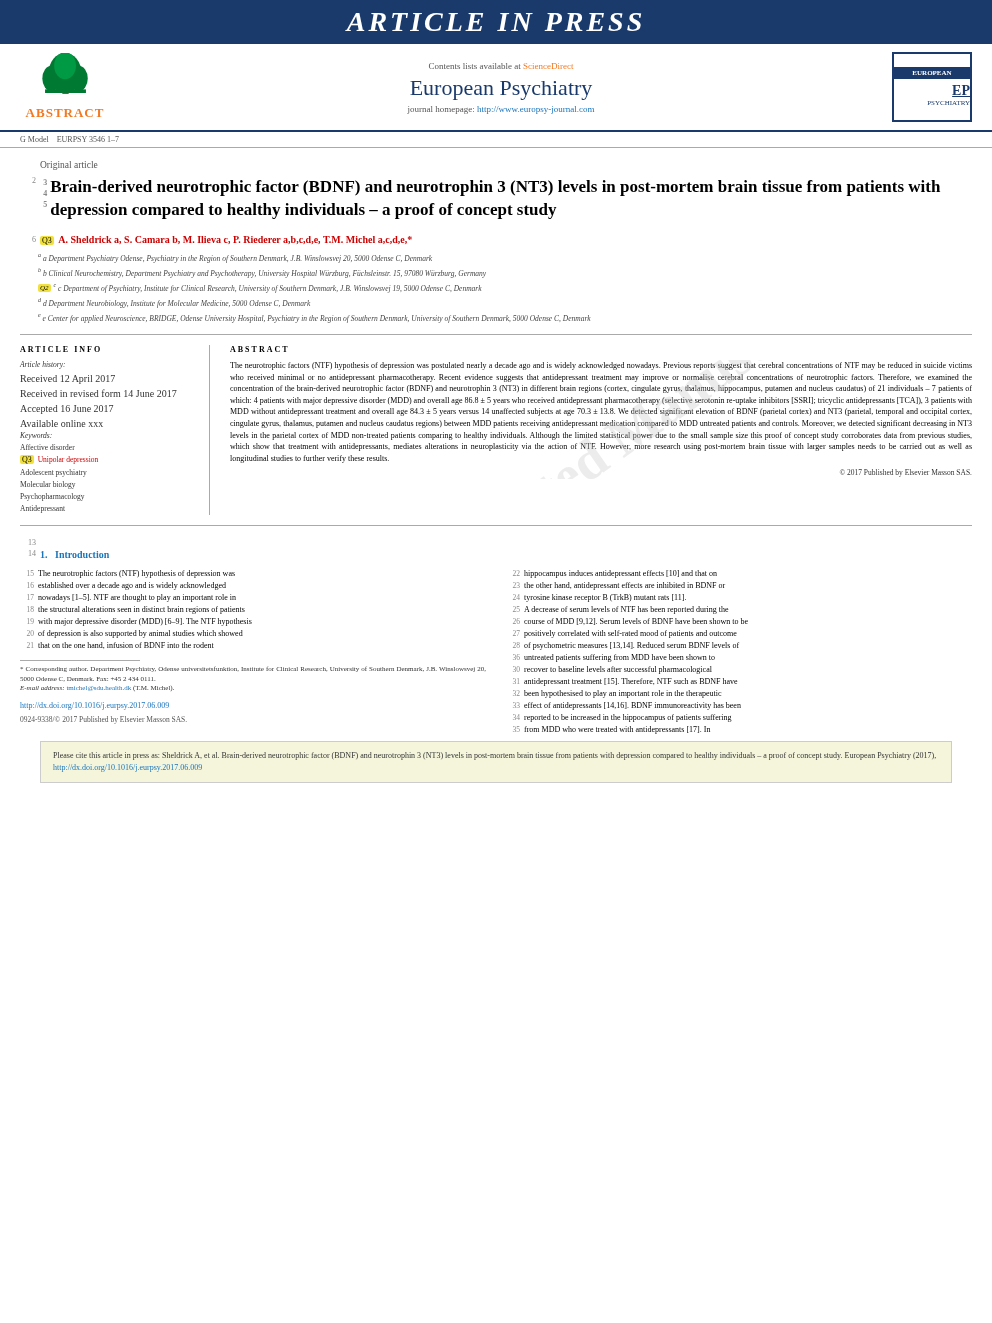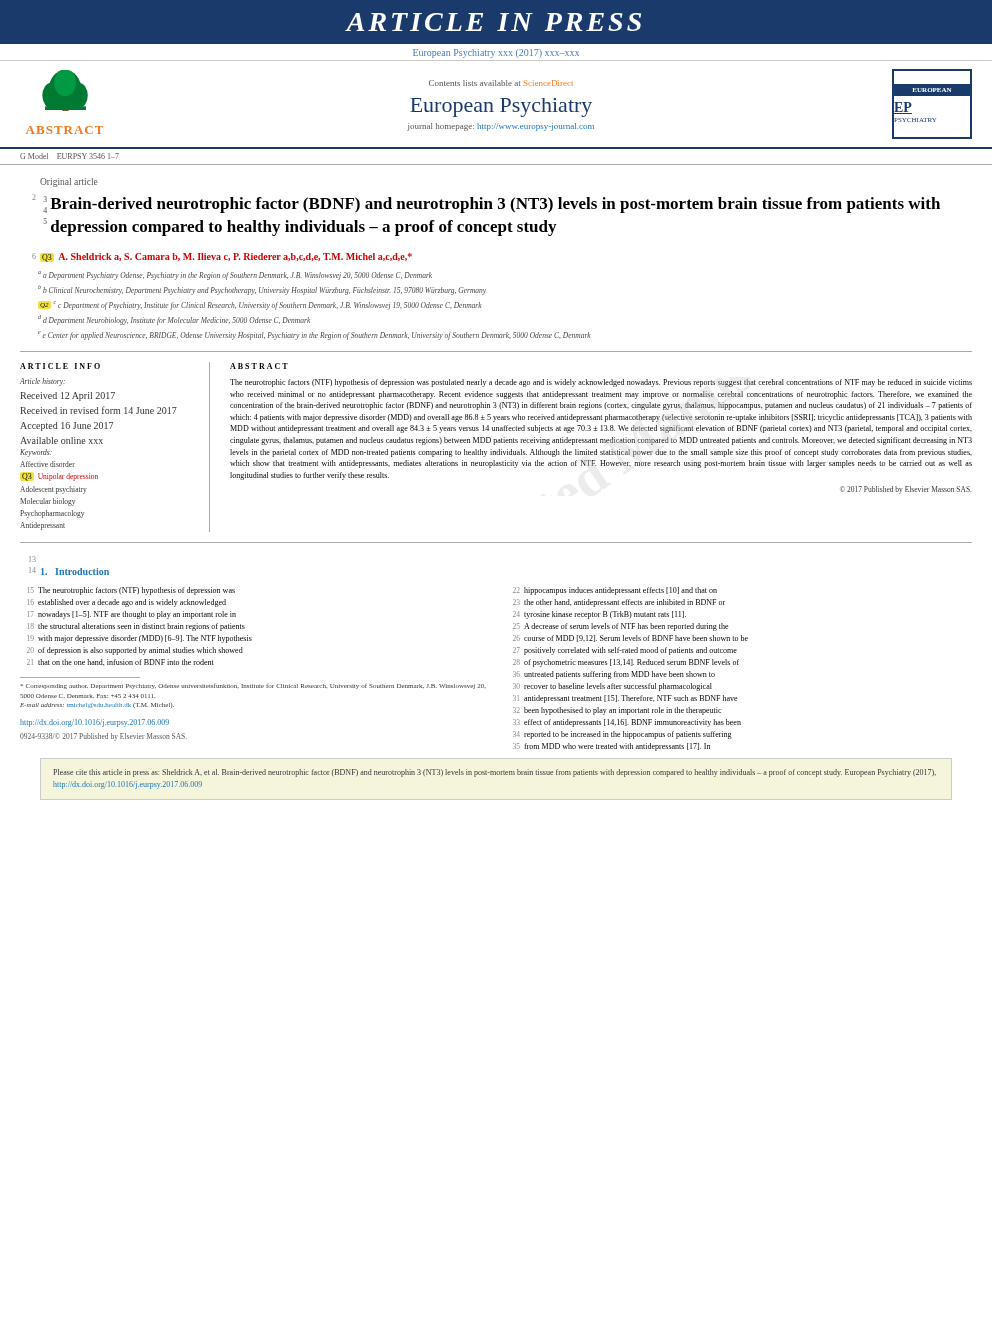--- a/index.html
+++ b/index.html
@@ -86,21 +86,21 @@
     .journal-url a {
       color: #1a75bc;
       text-decoration: none;
     }
     .ep-logo-box {
       width: 80px;
       height: 70px;
       border: 2px solid #1a3a6b;
       display: flex;
       flex-direction: column;
-      align-items: flex-start;
+      align-items: flex-end;
       justify-content: center;
       flex-shrink: 0;
     }
     .ep-logo-top {
       background: #1a3a6b;
       color: #fff;
       font-size: 7px;
       font-weight: bold;
       width: 100%;
       text-align: center;
@@ -289,23 +289,20 @@
   </style>
 </head>
 <body>
 
 <div class="page-wrapper">
 
   <div class="top-banner">
     <span>ARTICLE IN PRESS</span>
   </div>
 
-  <div class="sub-banner">
-    <span>European Psychiatry xxx (2017) xxx–xxx</span>
-  </div>
 
   <div class="journal-header">
 
     <div class="elsevier-logo">
       <svg class="elsevier-tree" viewBox="0 0 55 55">
         <rect x="5" y="40" width="45" height="4" fill="#007a33"></rect>
         <rect x="24" y="10" width="7" height="35" fill="#6b4c2a"></rect>
         <ellipse cx="27" cy="22" rx="18" ry="22" fill="#007a33"></ellipse>
         <ellipse cx="12" cy="28" rx="10" ry="14" fill="#007a33"></ellipse>
         <ellipse cx="42" cy="28" rx="10" ry="14" fill="#007a33"></ellipse>

